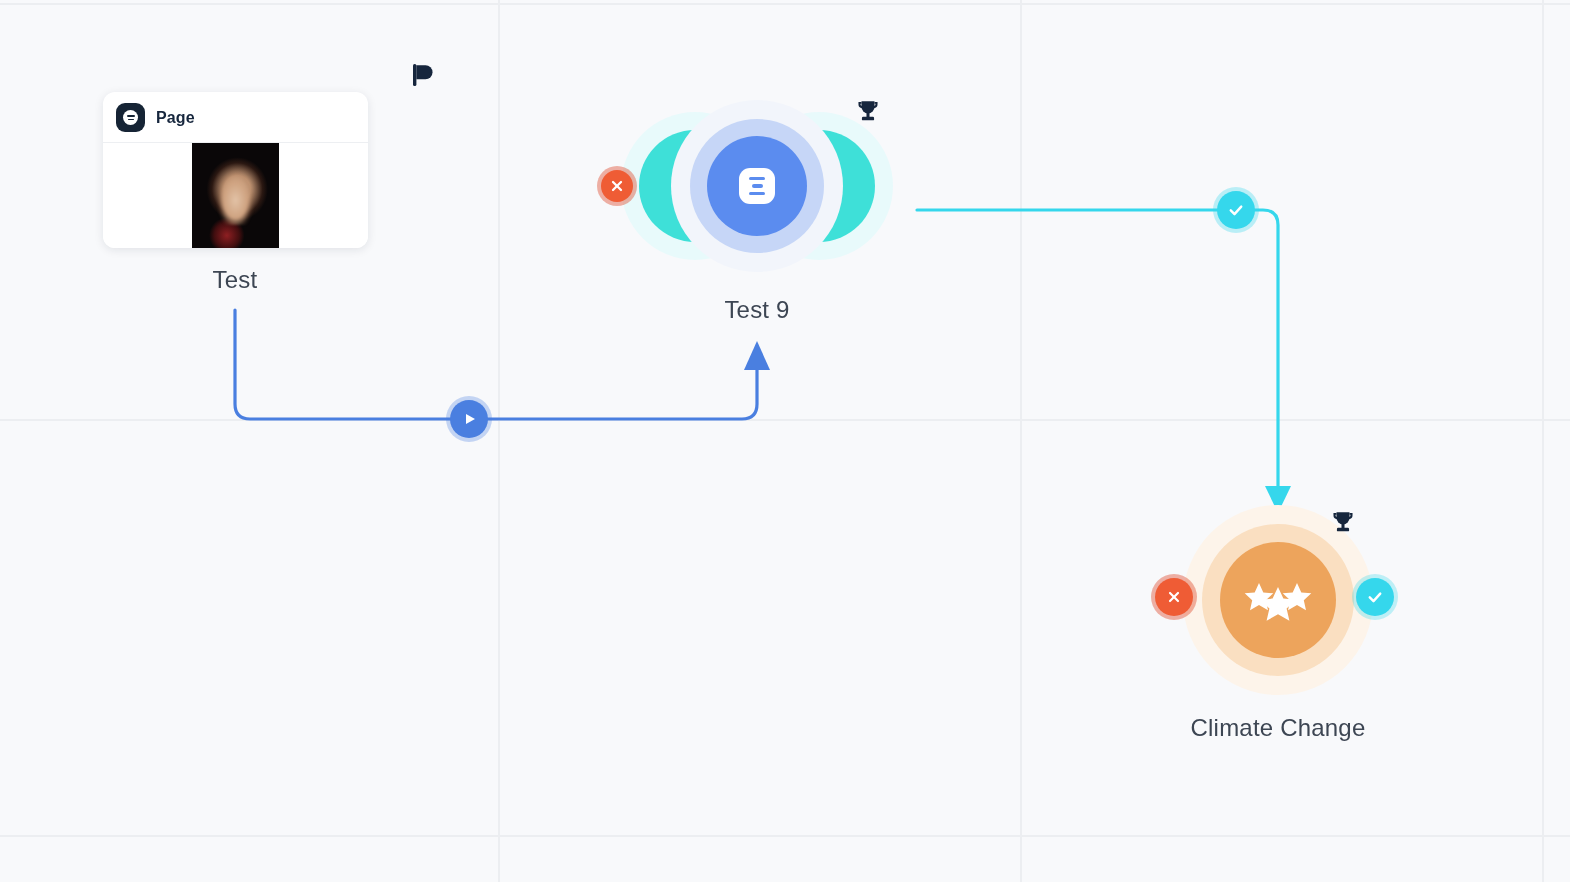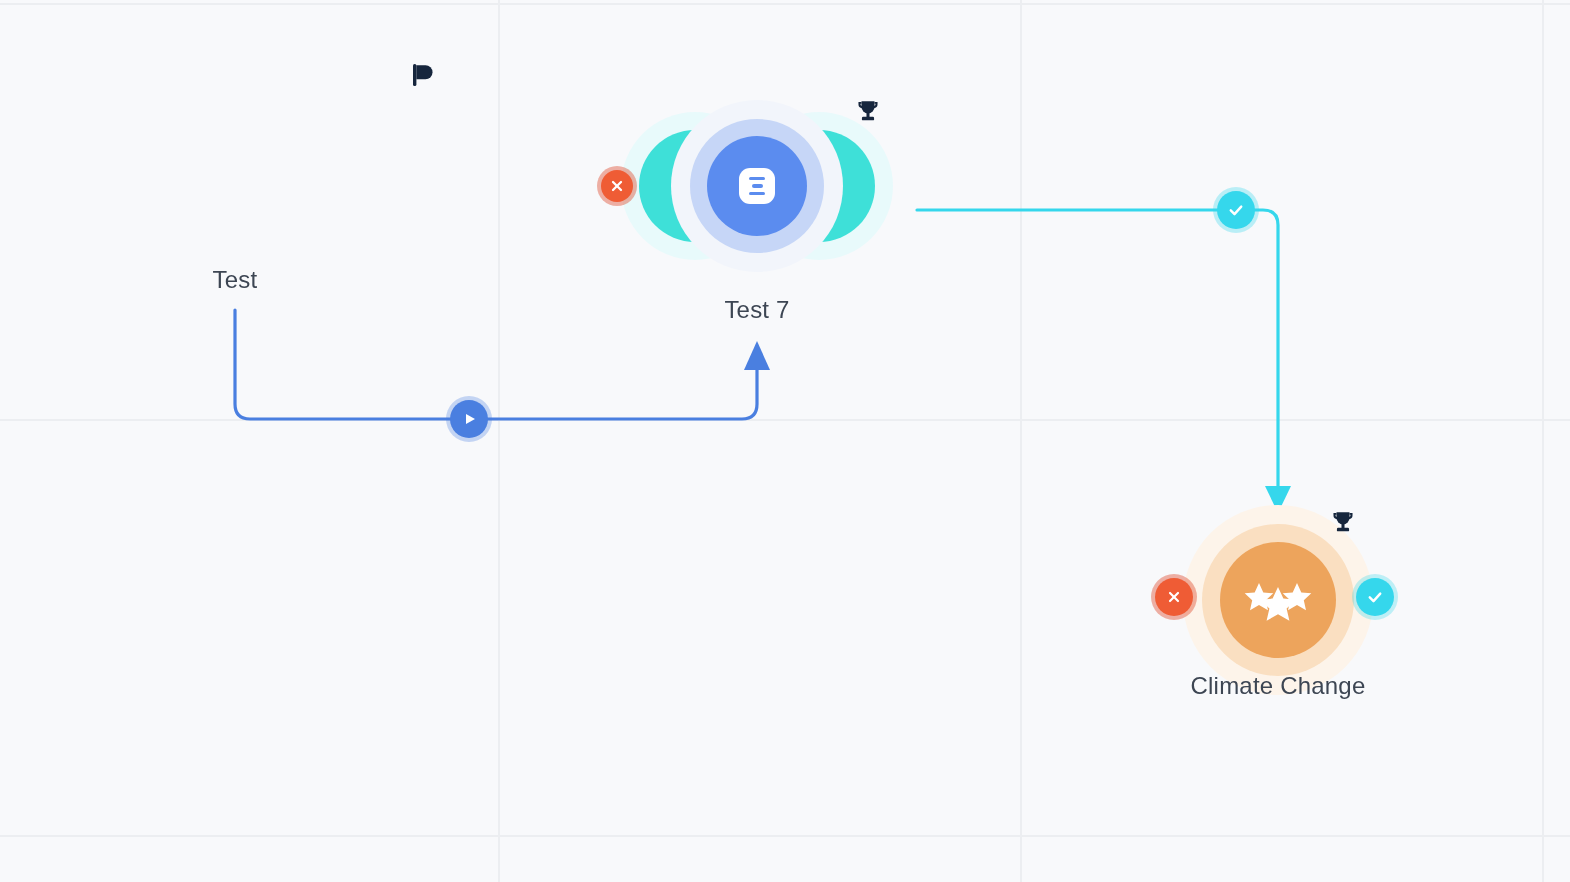--- a/index.html
+++ b/index.html
@@ -204,21 +204,21 @@
     text-align: center;
     font-size: 24px;
     color: #3d4653;
     font-weight: normal;
     letter-spacing: 0.2px;
     white-space: nowrap;
     transform: translateX(-50%);
   }
   #label-intro   { left: 235px; top: 266px; }
   #label-test1   { left: 757px; top: 296px; }
-  #label-climate { left: 1278px; top: 672px; }
+  #label-climate { left: 1278px; top: 714px; }
 
   
   .node-badge {
     position: absolute;
     border-radius: 50%;
     display: flex; align-items: center; justify-content: center;
     cursor: pointer;
   }
   .badge-red {
     background: #ef5c35;
@@ -265,20 +265,34 @@
   <div class="edge-badge play-badge">
     <span class="tri"></span>
   </div>
 
   <div class="edge-badge check-badge-edge">
     <svg class="check-glyph" viewBox="0 0 24 24" fill="none" stroke="#ffffff" stroke-width="3.2" stroke-linecap="round" stroke-linejoin="round">
       <polyline points="5,12.5 10,17.5 19,7.5"></polyline>
     </svg>
   </div>
 
+  <div class="page-card">
+    <div class="page-card-head">
+      <span class="page-icon-box">
+        <span class="page-icon-circle">
+          <i></i>
+            <i></i>
+        </span>
+      </span>
+      <span class="page-card-title">Page</span>
+    </div>
+    <div class="page-card-body">
+      <div class="page-thumb"></div>
+    </div>
+  </div>
   <div class="node-label" id="label-intro">Test</div>
 
   <svg class="flag-icon" id="flag-intro" width="24" height="26" viewBox="0 0 24 26" fill="none">
     <rect x="2" y="2" width="3.4" height="22" rx="1.6" fill="#16263d"></rect>
     <path d="M5.4 3.2 H14.5 a7 7 0 0 1 0 14 H5.4 Z" fill="#16263d"></path>
   </svg>
 
   <div class="circ-node" id="node-test1">
     <span class="ring t1-cyan-pale-l"></span>
     <span class="ring t1-cyan-pale-r"></span>
@@ -287,21 +301,21 @@
     <span class="ring t1-white"></span>
     <span class="ring t1-peri"></span>
     <span class="node-core t1-core">
       <span class="doc-icon">
         <i></i>
           <i></i>
           <i></i>
       </span>
     </span>
   </div>
-  <div class="node-label" id="label-test1">Test 7</div>
+  <div class="node-label" id="label-test1">Test 9</div>
 
   <div class="node-badge badge-red" id="test1-x">
     <svg class="x-glyph" viewBox="0 0 24 24" fill="none" stroke="#ffffff" stroke-width="3.4" stroke-linecap="round">
       <line x1="6" y1="6" x2="18" y2="18"></line>
       <line x1="18" y1="6" x2="6" y2="18"></line>
     </svg>
   </div>
 
   <svg class="trophy-icon" id="trophy-test1" width="26" height="28" viewBox="0 0 24 24" fill="#16263d">
     <path d="M6 3 h12 v5.2 a6 6 0 0 1 -12 0 Z"></path>

